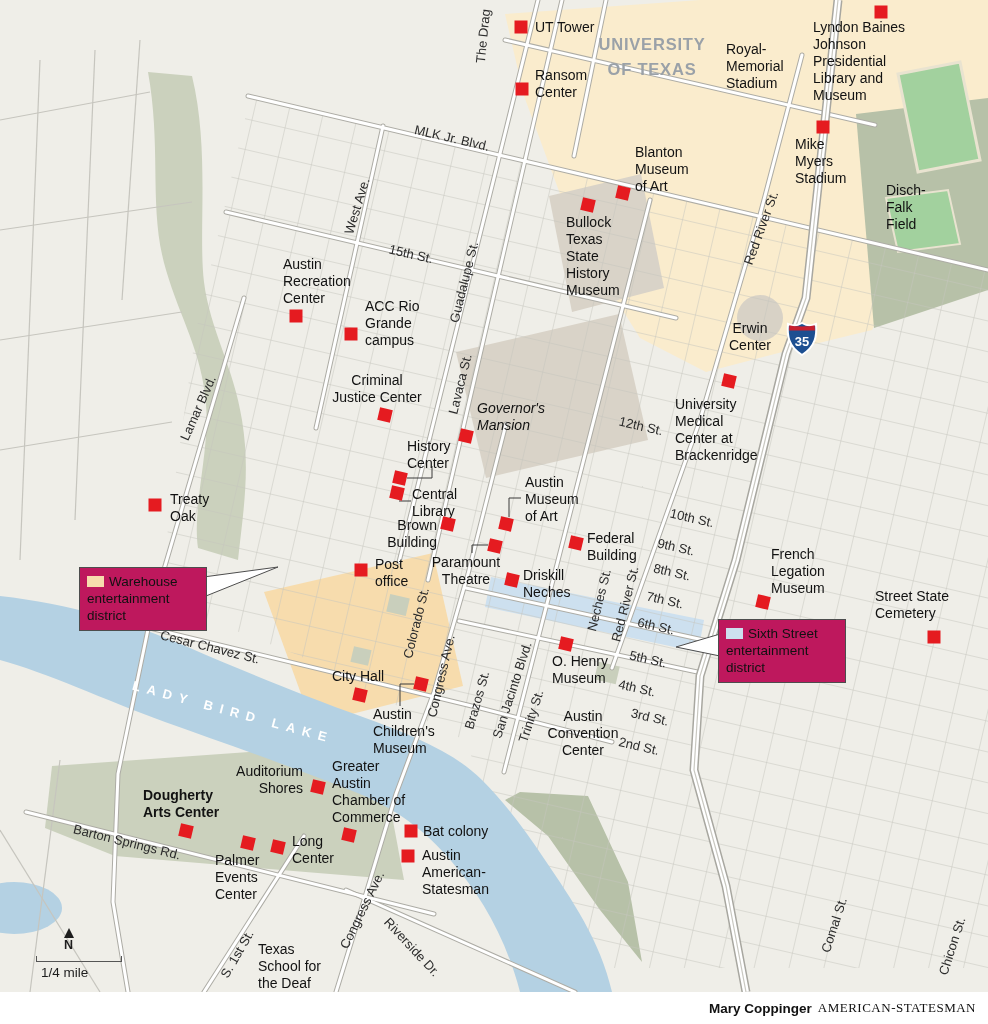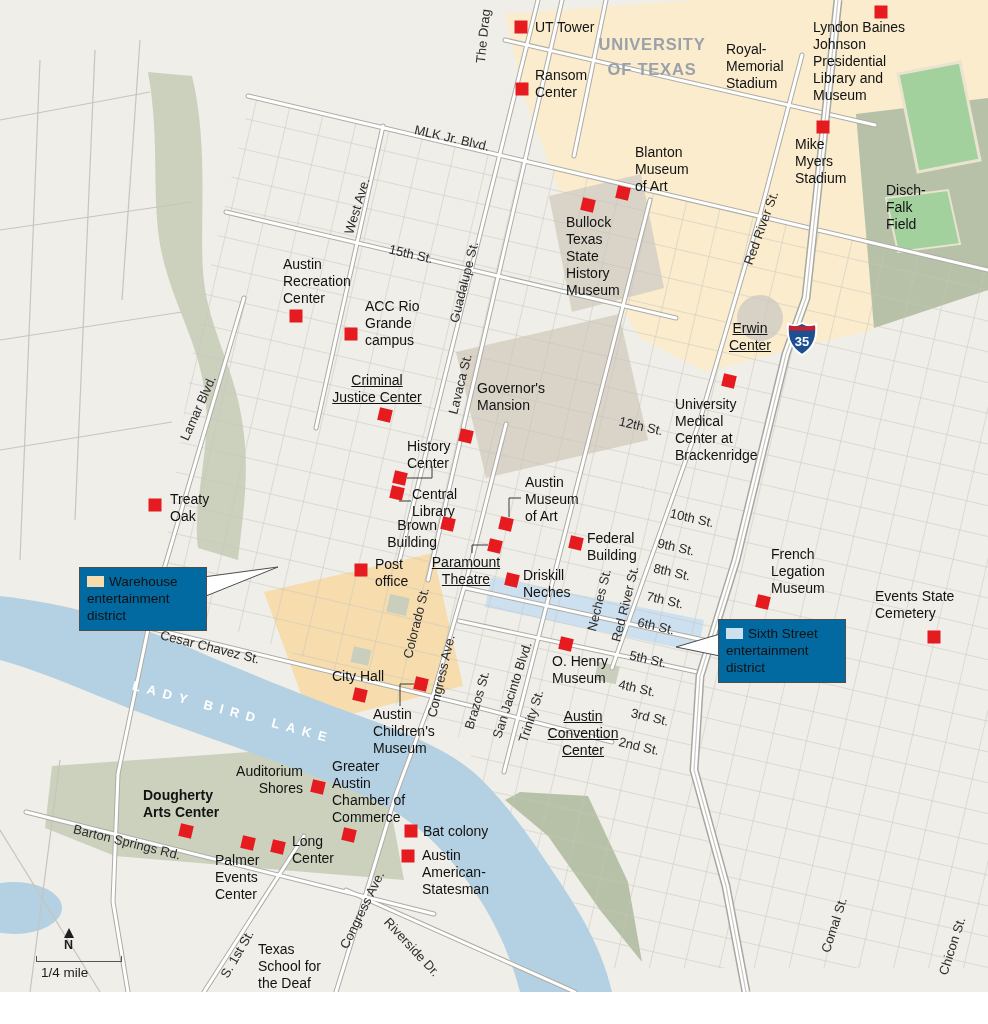--- a/index.html
+++ b/index.html
@@ -7,30 +7,30 @@
        font-family:"Liberation Sans",sans-serif;}
   #base{position:absolute;left:0;top:0;z-index:0;}
   #connectors{position:absolute;left:0;top:0;width:988px;height:992px;z-index:2;pointer-events:none;}
   #connectors polyline{fill:none;stroke:#3a3a3a;stroke-width:1;}
   #labels{position:absolute;left:0;top:0;width:988px;height:992px;z-index:3;pointer-events:none;}
   
   .sl{position:absolute;font-size:13px;color:#2b2b2b;white-space:pre;}
   
   .ll{position:absolute;font-size:14px;line-height:1.22;color:#121212;white-space:pre-line;}
   .a-right{text-align:right;}
-  .a-center{text-align:center;text-decoration:underline;}
+  .a-center{text-align:center;}
   
   .mk{position:absolute;width:13px;height:13px;}
   
   .al{position:absolute;white-space:pre-line;}
   .al.big{font-size:16.5px;font-weight:bold;color:#9aa1a8;letter-spacing:.8px;text-align:center;line-height:1.5;}
   .al.water{font-size:13px;font-weight:bold;color:#ffffff;letter-spacing:7px;white-space:pre;}
   .al.place{font-size:14px;line-height:1.22;color:#121212;}
   
-  .callout{position:absolute;z-index:5;background:#0369a1;border:1px solid #4d4d4d;
+  .callout{position:absolute;z-index:5;background:#be185d;border:1px solid #4d4d4d;
            padding:5px 7px 6px;font-size:13.5px;line-height:1.27;color:#111;}
   .callout .ctext{white-space:pre-line;}
   .swatch{display:inline-block;width:17px;height:11px;margin-right:5px;vertical-align:-1px;}
   .callout-warehouse{left:79px;top:567px;width:112px;}
   .callout-sixth{left:718px;top:619px;width:112px;}
   
   .scalebar{position:absolute;left:30px;top:928px;width:110px;height:58px;z-index:4;}
   .narrow{position:absolute;left:34px;top:0;width:0;height:0;
           border-left:5px solid transparent;border-right:5px solid transparent;
           border-bottom:10px solid #1d1d1d;}
@@ -241,21 +241,21 @@
 Recreation
 Center</div>
       <div class="mk" style="left: 351px; top: 334px; transform: translate(-50%, -50%) rotate(0deg); background: rgb(229, 27, 32);"></div>
       <div class="ll a-left" style="left: 365px; top: 298px;">ACC Rio
 Grande
 campus</div>
       <div class="mk" style="left: 385px; top: 415px; transform: translate(-50%, -50%) rotate(13deg); background: rgb(229, 27, 32);"></div>
       <div class="ll a-center" style="left: 377px; top: 372px; transform: translateX(-50%);">Criminal
 Justice Center</div>
       <div class="mk" style="left: 466px; top: 436px; transform: translate(-50%, -50%) rotate(13deg); background: rgb(229, 27, 32);"></div>
-      <div class="ll a-left" style="left: 477px; top: 380px;">Governor's
+      <div class="ll a-left" style="left: 477px; top: 400px; font-style: italic;">Governor's
 Mansion</div>
       <div class="mk" style="left: 729px; top: 381px; transform: translate(-50%, -50%) rotate(13deg); background: rgb(229, 27, 32);"></div>
       <div class="ll a-left" style="left: 675px; top: 396px;">University
 Medical
 Center at
 Brackenridge</div>
       <div class="mk" style="left: 400px; top: 478px; transform: translate(-50%, -50%) rotate(13deg); background: rgb(229, 27, 32);"></div>
       <div class="ll a-left" style="left: 407px; top: 438px;">History
 Center</div>
       <div class="mk" style="left: 397px; top: 493px; transform: translate(-50%, -50%) rotate(13deg); background: rgb(229, 27, 32);"></div>
@@ -290,21 +290,21 @@
 Children's
 Museum</div>
       <div class="mk" style="left: 566px; top: 644px; transform: translate(-50%, -50%) rotate(13deg); background: rgb(229, 27, 32);"></div>
       <div class="ll a-left" style="left: 552px; top: 653px;">O. Henry
 Museum</div>
       <div class="mk" style="left: 763px; top: 602px; transform: translate(-50%, -50%) rotate(13deg); background: rgb(229, 27, 32);"></div>
       <div class="ll a-left" style="left: 771px; top: 546px;">French
 Legation
 Museum</div>
       <div class="mk" style="left: 934px; top: 637px; transform: translate(-50%, -50%) rotate(0deg); background: rgb(229, 27, 32);"></div>
-      <div class="ll a-left" style="left: 875px; top: 588px;">Events State
+      <div class="ll a-left" style="left: 875px; top: 588px;">Street State
 Cemetery</div>
       <div class="mk" style="left: 318px; top: 787px; transform: translate(-50%, -50%) rotate(13deg); background: rgb(229, 27, 32);"></div>
       <div class="ll a-right" style="left: 303px; top: 763px; transform: translateX(-100%);">Auditorium
 Shores</div>
       <div class="mk" style="left: 186px; top: 831px; transform: translate(-50%, -50%) rotate(13deg); background: rgb(229, 27, 32);"></div>
       <div class="ll a-left" style="left: 143px; top: 787px; font-weight: bold;">Dougherty
 Arts Center</div>
       <div class="mk" style="left: 248px; top: 843px; transform: translate(-50%, -50%) rotate(13deg); background: rgb(229, 27, 32);"></div>
       <div class="ll a-left" style="left: 215px; top: 852px;">Palmer
 Events
@@ -336,14 +336,18 @@
 district</span>
   </div>
 
   <div class="scalebar">
     <div class="narrow"></div>
     <div class="nlabel">N</div>
     <div class="sbar"></div>
     <div class="sdist">1/4 mile</div>
   </div>
 
+  <div class="footer">
+    <span class="credit-author">Mary Coppinger</span>
+    <span class="credit-pub">AMERICAN-STATESMAN</span>
+  </div>
 
 </div>
 
 </body></html>

